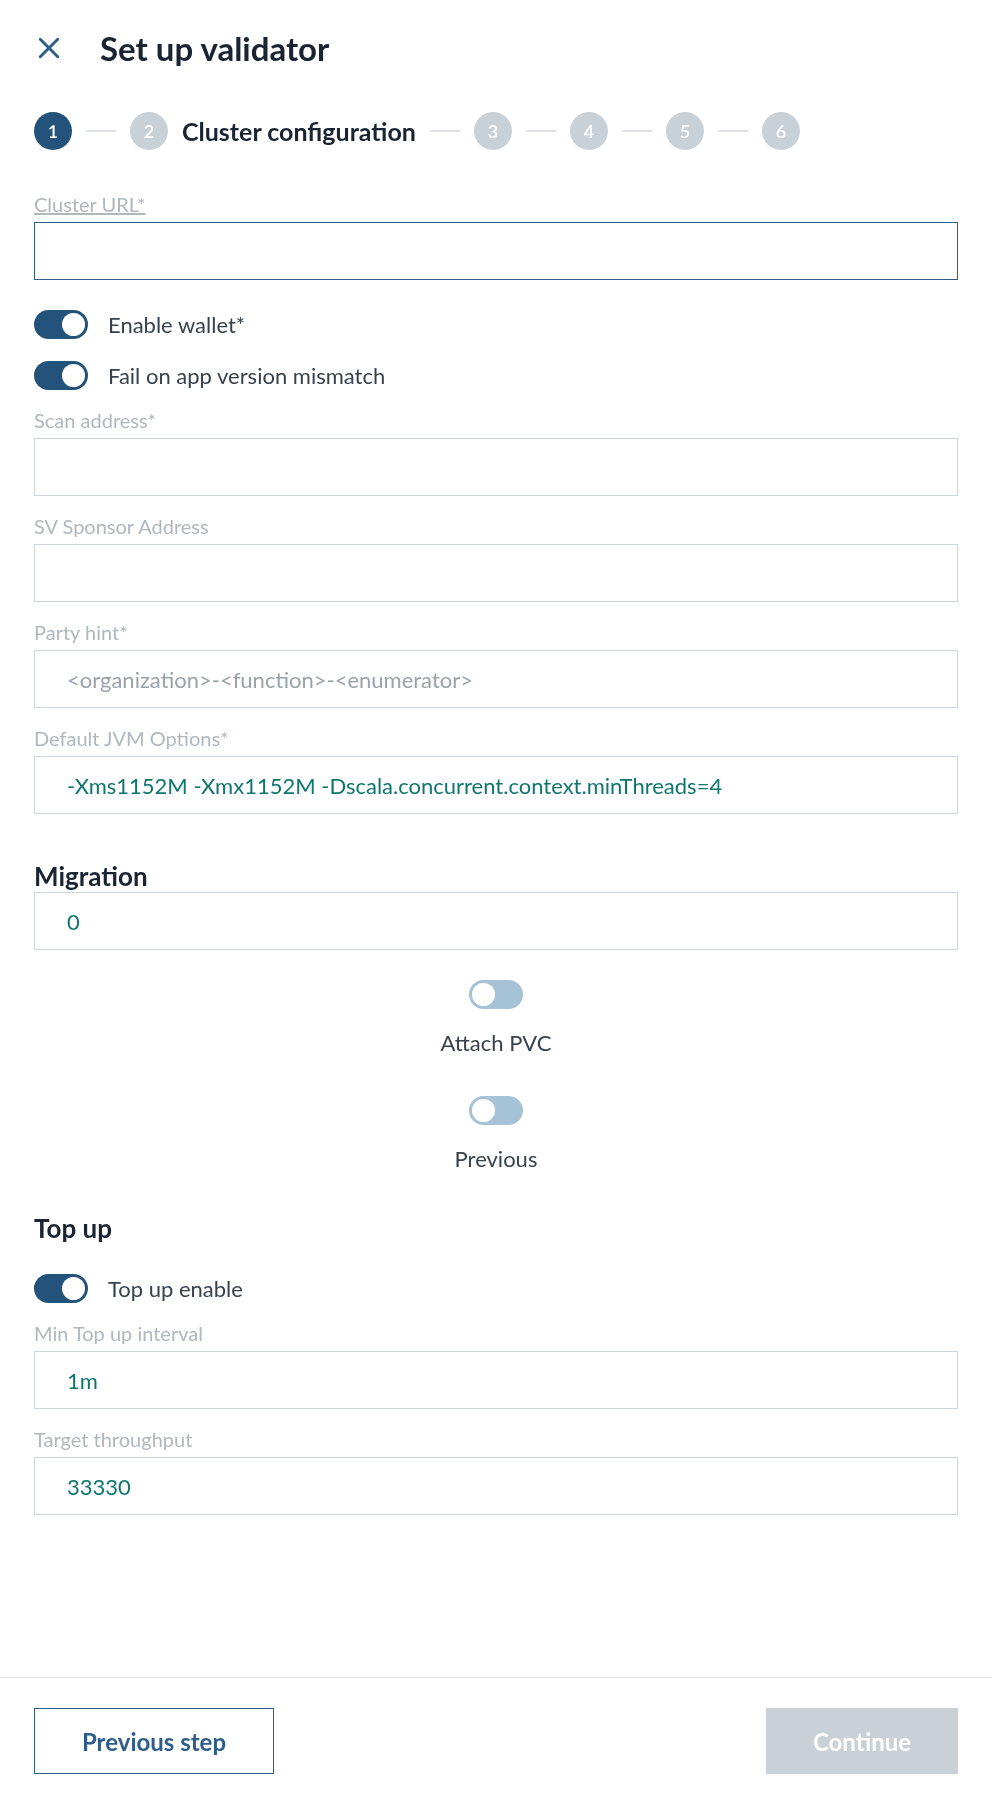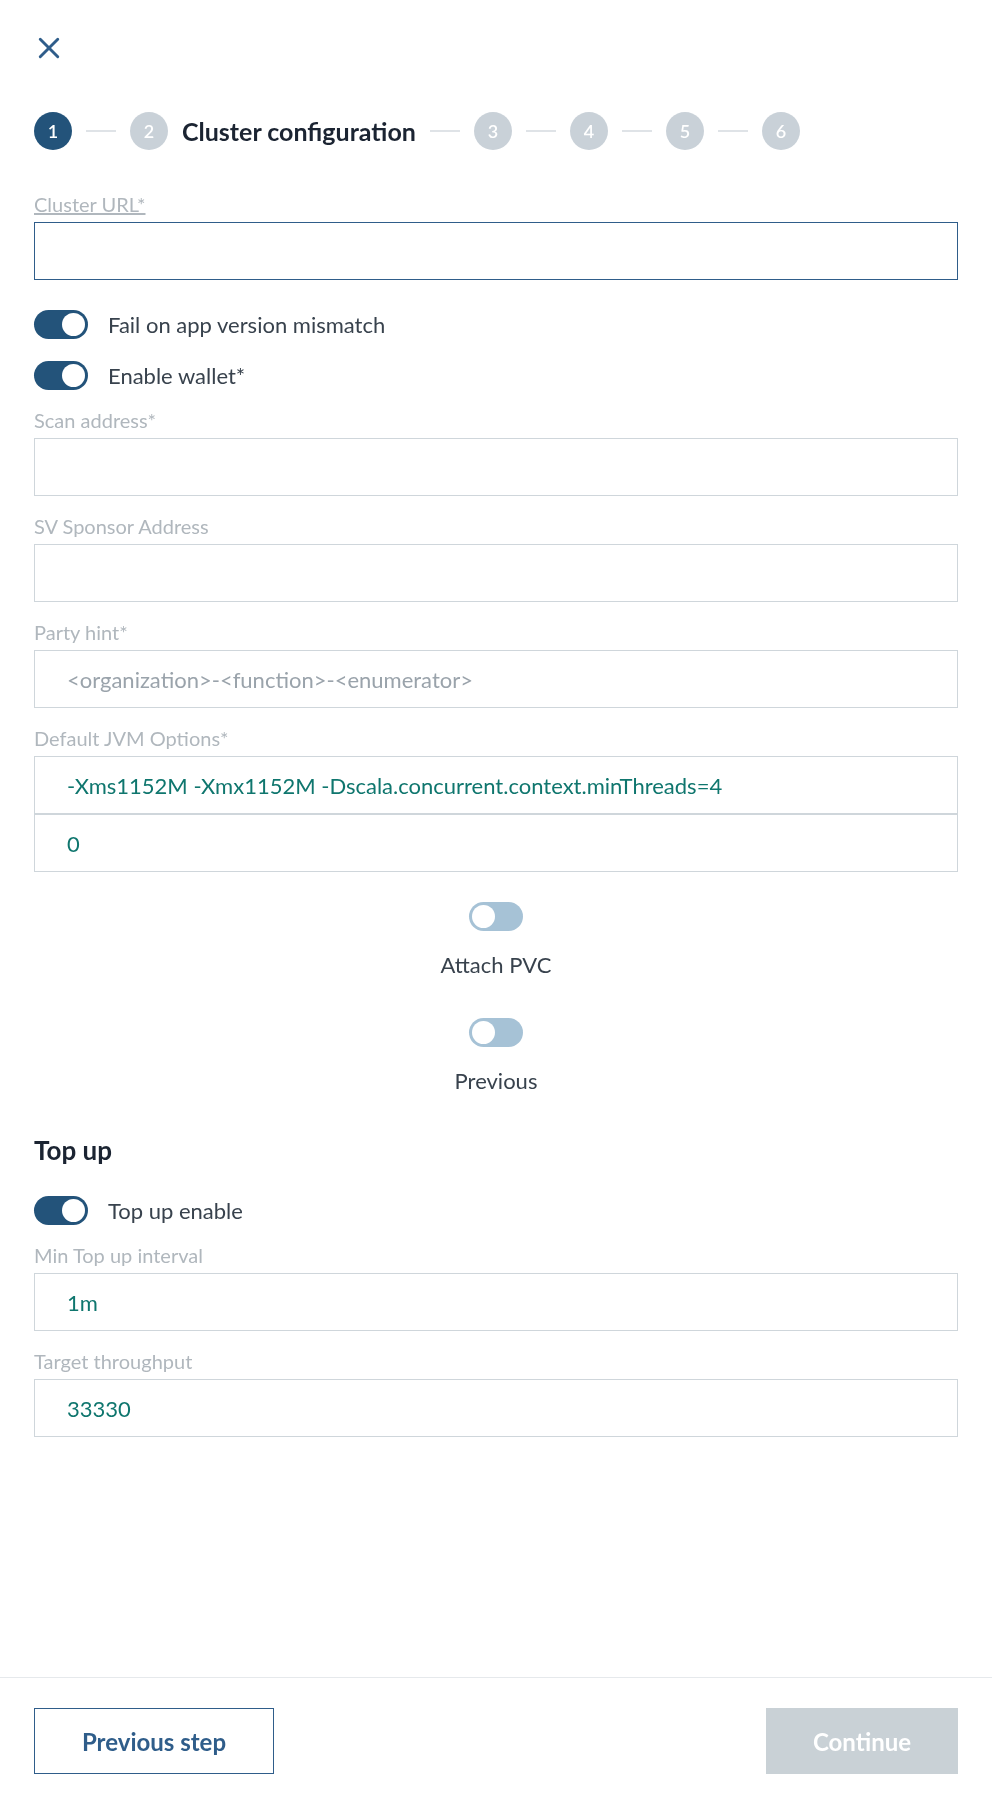--- a/index.html
+++ b/index.html
@@ -195,20 +195,21 @@
 
 <div class="page">
 
   <div class="header-row">
     <span class="close-x">
       <svg viewBox="0 0 24 24" width="30" height="30" stroke="currentColor" stroke-width="2.3" fill="none" stroke-linecap="round">
         <line x1="5" y1="5" x2="19" y2="19"></line>
         <line x1="19" y1="5" x2="5" y2="19"></line>
       </svg>
     </span>
+    <h1 class="page-title">Set up validator</h1>
   </div>
 
   <div class="stepper">
     <span class="step done">1</span>
     <span class="step-line"></span>
     <span class="step current">2</span>
     <span class="step-label">Cluster configuration</span>
     <span class="step-line"></span>
     <span class="step inactive">3</span>
     <span class="step-line"></span>
@@ -218,47 +219,48 @@
     <span class="step-line"></span>
     <span class="step inactive">6</span>
   </div>
 
   <div class="form">
 
     <div class="field-label first">Cluster URL*</div>
     <input class="text-input focused" type="text" value="" style="">
 
     <div class="toggles-block">
+      <div class="toggle-row">
+        <span class="toggle on">
+            <span class="knob"></span>
+          </span>
+        <span class="toggle-label">Enable wallet*</span>
+      </div>
       <div class="toggle-row">
         <span class="toggle on">
             <span class="knob"></span>
           </span>
         <span class="toggle-label">Fail on app version mismatch</span>
       </div>
-      <div class="toggle-row">
-        <span class="toggle on">
-            <span class="knob"></span>
-          </span>
-        <span class="toggle-label">Enable wallet*</span>
-      </div>
     </div>
 
     <div class="field-label">Scan address*</div>
     <input class="text-input" type="text" value="" style="">
 
     <div class="field-label">SV Sponsor Address</div>
     <input class="text-input" type="text" value="" style="">
 
     <div class="field-label">Party hint*</div>
     <input class="text-input" type="text" placeholder="&lt;organization&gt;-&lt;function&gt;-&lt;enumerator&gt;" style="">
 
     <div class="field-label">Default JVM Options*</div>
     <input class="text-input" type="text" value="-Xms1152M -Xmx1152M -Dscala.concurrent.context.minThreads=4" style="">
 
     
+    <h2 class="section-heading">Migration</h2>
 
     <input class="text-input" type="text" value="0" style="">
 
     <div class="inline-toggles">
       <span class="toggle off-light">
           <span class="knob"></span>
         </span>
       <span class="toggle-label">Attach PVC</span>
       <span style="width:8px"></span>
       <span class="toggle off-light">

